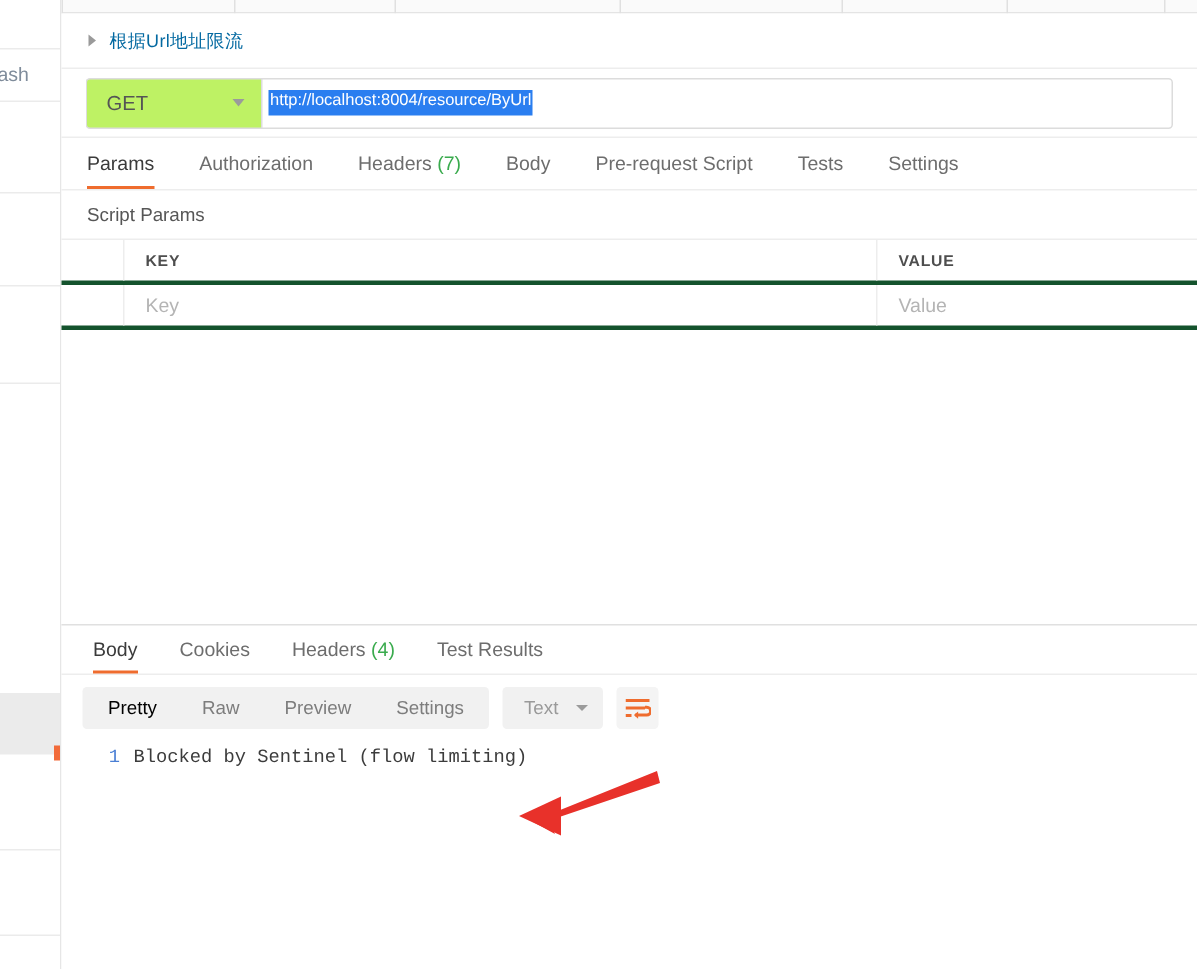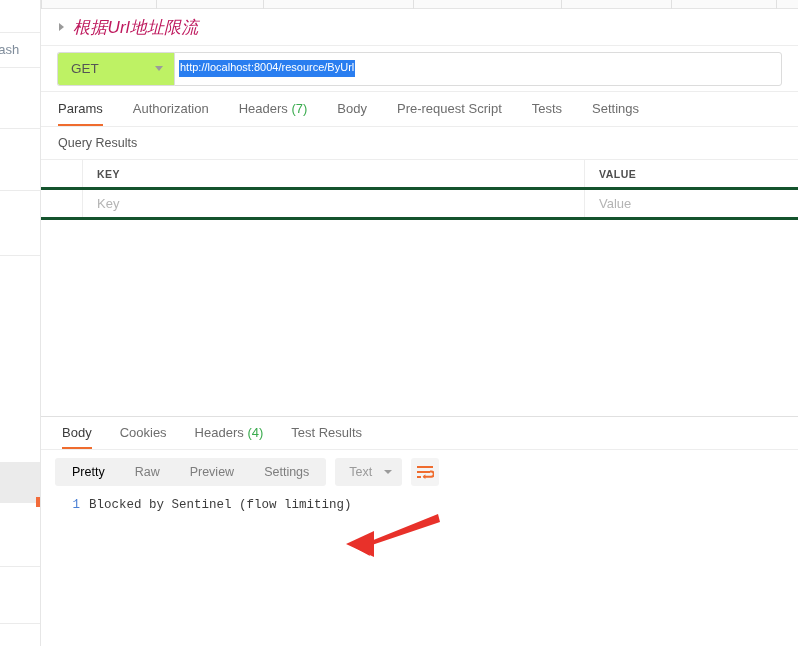--- a/index.html
+++ b/index.html
@@ -76,24 +76,23 @@
     padding-left: 18px;
   }
   .caret-right {
     width: 0; height: 0;
     border-left: 5px solid #9a9a9a;
     border-top: 4px solid transparent;
     border-bottom: 4px solid transparent;
     margin-right: 9px;
   }
   .req-title {
-    font-size: 17px;
-    color: #be185d;
+    font-size: 12px;
+    color: #0369a1;
     letter-spacing: .2px;
-    font-style: italic;
   }
 
   
   .url-bar {
     position: relative;
     height: 46px;
     display: flex; align-items: center;
     padding: 0 16px;
     border-bottom: 1px solid #ededed;
   }
@@ -372,21 +371,21 @@
         <span>Pre-request Script</span>
       </div>
       <div class="rtab">
         <span>Tests</span>
       </div>
       <div class="rtab">
         <span>Settings</span>
       </div>
     </div>
 
-    <div class="qp-label">Query Results</div>
+    <div class="qp-label">Script Params</div>
 
     <div class="params-table">
       <div class="pt-row">
         <div class="pt-gutter"></div>
         <div class="pt-key">
           <span class="pt-head-text">KEY</span>
         </div>
         <div class="pt-val">
           <span class="pt-head-text">VALUE</span>
         </div>

